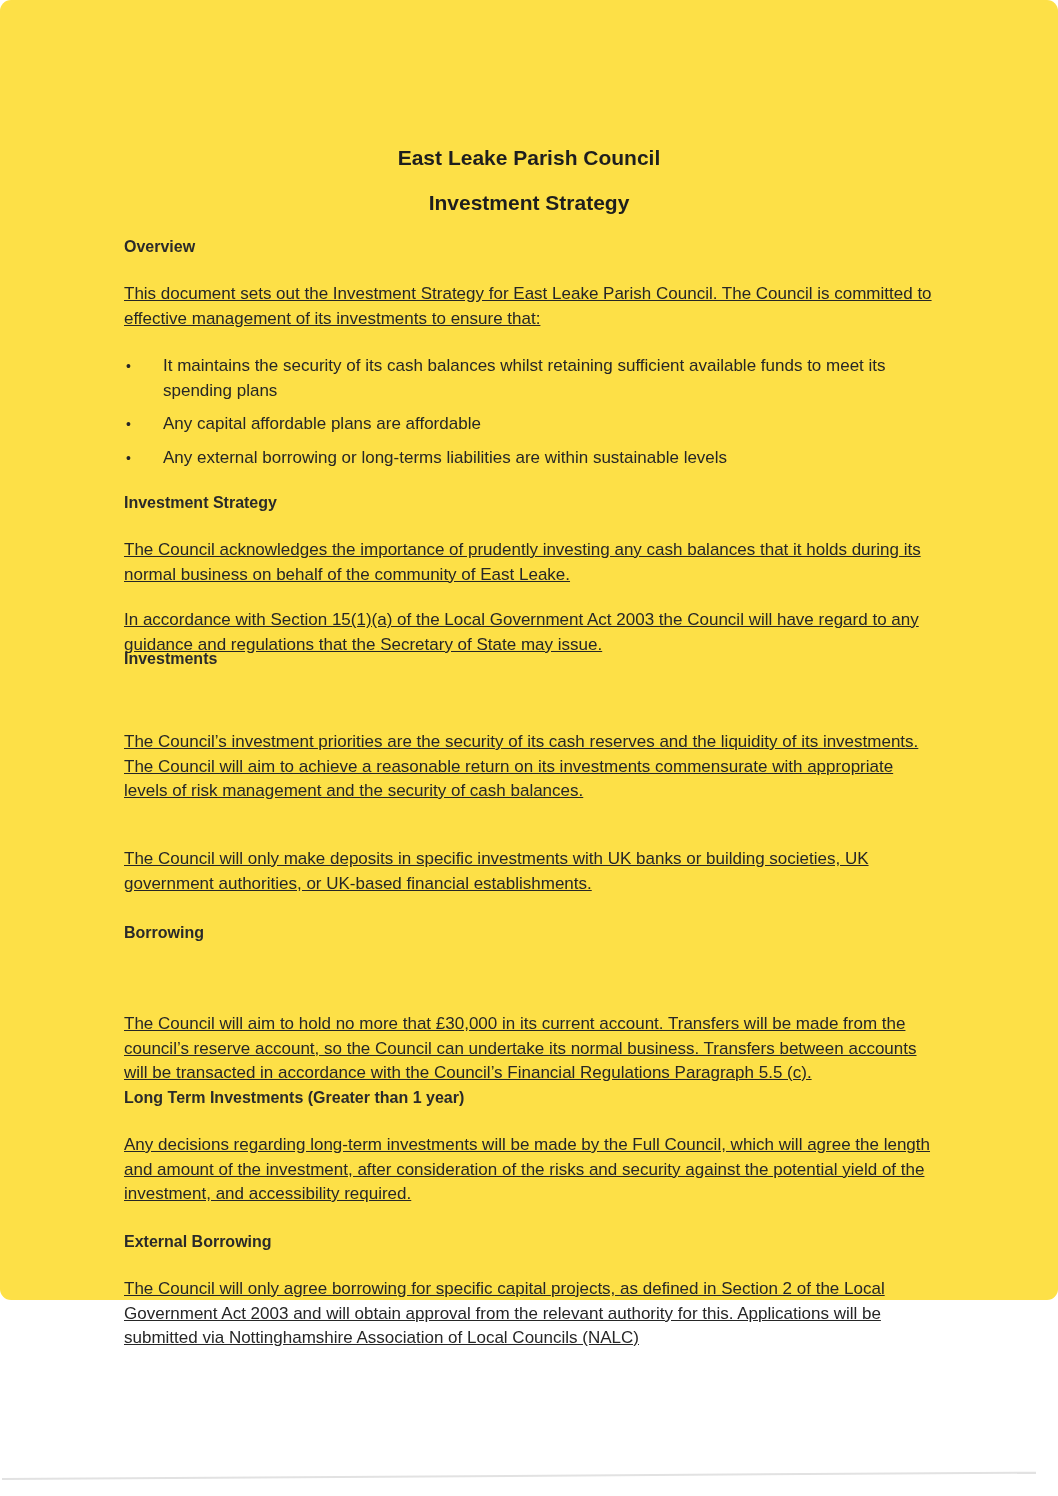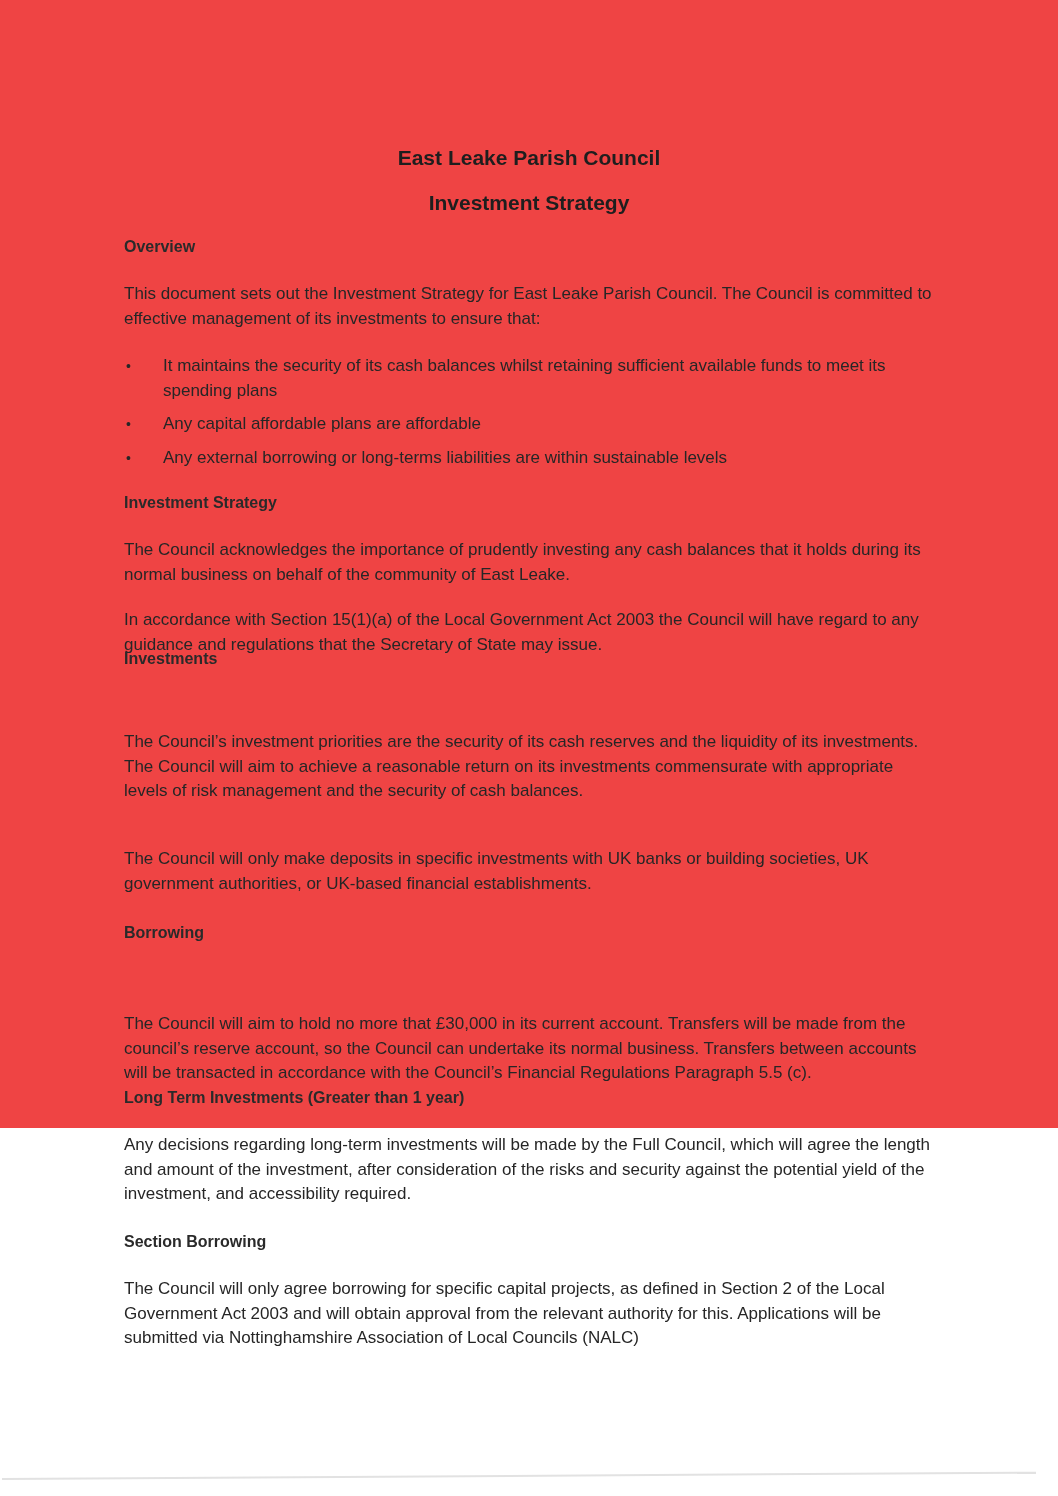--- a/index.html
+++ b/index.html
@@ -1,33 +1,33 @@
 <!DOCTYPE html>
 <html><head>
   <meta charset="utf-8">
   <style>
     html, body { margin: 0; padding: 0; background: #ffffff; }
     body {
       width: 1058px; height: 1496px; position: relative; overflow: hidden;
       font-family: "Liberation Sans", sans-serif; color: #222222;
     }
-    .page { position: absolute; left: 0; top: 0; width: 1058px; height: 1128px; background: #ef4444; }
+    .page { position: absolute; left: 0; top: 0; width: 1058px; height: 1300px; background: #fde047; border-radius: 11px; }
     .title {
       position: absolute; left: 0; width: 1058px; text-align: center;
       font-weight: bold; font-size: 21px; color: #1e1e1e; margin: 0;
     }
     #t1 { top: 146px; }
     #t2 { top: 191px; }
     .h {
       position: absolute; left: 124px; margin: 0;
       font-weight: bold; font-size: 16px; color: #2a2a2a;
     }
     .p {
       position: absolute; left: 124px; width: 810px; margin: 0;
-      font-size: 17px; line-height: 24.5px; color: #262626;
+      font-size: 17px; line-height: 24.5px; color: #262626; text-decoration: underline;
     }
     .bullets { position: absolute; left: 124px; top: 354px; width: 810px; margin: 0; padding: 0; list-style: none; }
     .bullets li { position: relative; padding-left: 39px; font-size: 17px; line-height: 24.5px; color: #262626; }
     .bullets li .dot { position: absolute; left: 2px; top: 0; font-size: 14px; }
     .bullets li + li { margin-top: 9px; }
     .scan-line {
       position: absolute; left: 2px; top: 1478px; width: 1034px; height: 2px;
       background: #e2e2e2; transform: rotate(-0.35deg); transform-origin: left center;
     }
   </style>
@@ -53,17 +53,17 @@
   <h3 class="h" style="top:650px">Investments</h3>
   <p class="p" style="top:847px">The Council will only make deposits in specific investments with UK banks or building societies, UK government authorities, or UK-based financial establishments.</p>
   <p class="p" style="top:730px">The Council’s investment priorities are the security of its cash reserves and the liquidity of its investments. The Council will aim to achieve a reasonable return on its investments commensurate with appropriate levels of risk management and the security of cash balances.</p>
 
   <h3 class="h" style="top:924px">Borrowing</h3>
   <p class="p" style="top:1012px">The Council will aim to hold no more that £30,000 in its current account. Transfers will be made from the council’s reserve account, so the Council can undertake its normal business. Transfers between accounts will be transacted in accordance with the Council’s Financial Regulations Paragraph 5.5 (c).</p>
 
   <h3 class="h" style="top:1089px">Long Term Investments (Greater than 1 year)</h3>
   <p class="p" style="top:1133px">Any decisions regarding long-term investments will be made by the Full Council, which will agree the length and amount of the investment, after consideration of the risks and security against the potential yield of the investment, and accessibility required.</p>
 
-  <h3 class="h" style="top:1233px">Section Borrowing</h3>
+  <h3 class="h" style="top:1233px">External Borrowing</h3>
   <p class="p" style="top:1277px">The Council will only agree borrowing for specific capital projects, as defined in Section 2 of the Local Government Act 2003 and will obtain approval from the relevant authority for this. Applications will be submitted via Nottinghamshire Association of Local Councils (NALC)</p>
 
   <div class="scan-line"></div>
 </div>
 
 </body></html>

